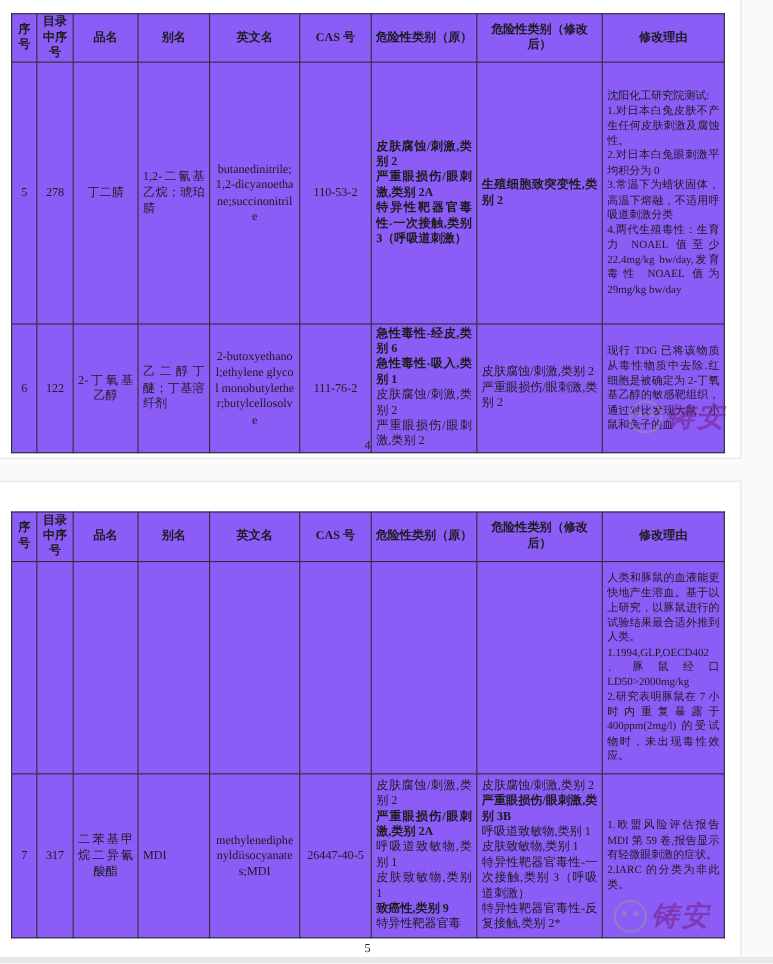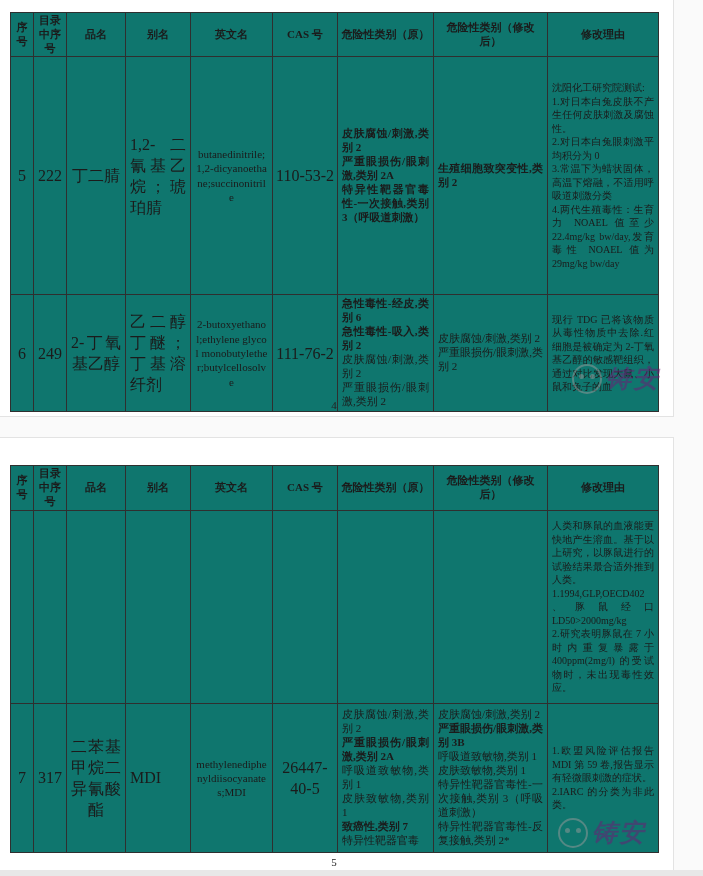--- a/index.html
+++ b/index.html
@@ -10,28 +10,28 @@
     color:#1b1b1b;
   }
   .page{
     position:absolute;background:#ffffff;border:1px solid #e3e3e3;
   }
   #page-1{left:-6px;top:-18px;width:678px;height:433px;}
   #page-2{left:-6px;top:437px;width:678px;height:433px;}
   .bottom-strip{position:absolute;left:0;top:870px;width:703px;height:6px;background:#e8e8e8;}
   .doc-table{
     position:absolute;border-collapse:collapse;table-layout:fixed;width:648px;
-    background:#0f766e;
+    background:#8b5cf6;
   }
   #table-1{left:10px;top:12px;}
   #table-2{left:10px;top:465px;}
   .doc-table td,.doc-table th{
     border:1px solid #2f2f2f;
     padding:2px 4px;
-    font-size:16px;
+    font-size:11px;
     line-height:1.32;
     vertical-align:middle;
     overflow:hidden;
     word-break:break-word;
   }
   .doc-table th{
     font-weight:bold;font-size:11px;text-align:center;padding:1px 2px;line-height:1.25;
   }
   .hdr1{height:40px;}
   .hdr2{height:45px;}
@@ -101,49 +101,49 @@
     <th>品名</th>
     <th>别名</th>
     <th>英文名</th>
     <th>CAS 号</th>
     <th>危险性类别（原）</th>
     <th>危险性类别（修改后）</th>
     <th>修改理由</th>
   </tr>
   <tr class="r-t1a">
     <td class="c-center">5</td>
-    <td class="c-center">222</td>
+    <td class="c-center">278</td>
     <td class="c-name">丁二腈</td>
     <td class="c-alias">1,2-二氰基乙烷；琥珀腈</td>
     <td class="c-eng">butanedinitrile;1,2-dicyanoethane;succinonitrile</td>
     <td class="c-center">110-53-2</td>
     <td class="c-haz">
           <div class="hz-bold">皮肤腐蚀/刺激,类别 2</div>
           <div class="hz-bold">严重眼损伤/眼刺激,类别 2A</div>
           <div class="hz-bold">特异性靶器官毒性-一次接触,类别 3（呼吸道刺激）</div>
         </td>
     <td class="c-haz">
           <div class="hz-bold">生殖细胞致突变性,类别 2</div>
         </td>
     <td class="c-reason">沈阳化工研究院测试:
 1.对日本白兔皮肤不产生任何皮肤刺激及腐蚀性。
 2.对日本白兔眼刺激平均积分为 0
 3.常温下为蜡状固体，高温下熔融，不适用呼吸道刺激分类
 4.两代生殖毒性：生育力 NOAEL 值至少22.4mg/kg bw/day,发育毒性 NOAEL 值为29mg/kg bw/day</td>
   </tr>
   <tr class="r-t1b">
     <td class="c-center">6</td>
-    <td class="c-center">249</td>
+    <td class="c-center">122</td>
     <td class="c-name">2-丁氧基乙醇</td>
     <td class="c-alias">乙二醇丁醚；丁基溶纤剂</td>
     <td class="c-eng">2-butoxyethanol;ethylene glycol monobutylether;butylcellosolve</td>
     <td class="c-center">111-76-2</td>
     <td class="c-haz">
           <div class="hz-bold">急性毒性-经皮,类别 6</div>
-          <div class="hz-bold">急性毒性-吸入,类别 2</div>
+          <div class="hz-bold">急性毒性-吸入,类别 1</div>
           <div>皮肤腐蚀/刺激,类别 2</div>
           <div>严重眼损伤/眼刺激,类别 2</div>
         </td>
     <td class="c-haz">
           <div>皮肤腐蚀/刺激,类别 2</div>
           <div>严重眼损伤/眼刺激,类别 2</div>
         </td>
     <td class="c-reason">现行 TDG 已将该物质从毒性物质中去除.红细胞是被确定为 2-丁氧基乙醇的敏感靶组织，通过对比发现大鼠、小鼠和兔子的血</td>
   </tr>
 </tbody>
@@ -196,21 +196,21 @@
     <td class="c-center">317</td>
     <td class="c-name">二苯基甲烷二异氰酸酯</td>
     <td class="c-alias">MDI</td>
     <td class="c-eng">methylenediphenyldiisocyanates;MDI</td>
     <td class="c-center">26447-40-5</td>
     <td class="c-haz">
           <div>皮肤腐蚀/刺激,类别 2</div>
           <div class="hz-bold">严重眼损伤/眼刺激,类别 2A</div>
           <div>呼吸道致敏物,类别 1</div>
           <div>皮肤致敏物,类别 1</div>
-          <div class="hz-bold">致癌性,类别 7</div>
+          <div class="hz-bold">致癌性,类别 9</div>
           <div>特异性靶器官毒</div>
         </td>
     <td class="c-haz">
           <div>皮肤腐蚀/刺激,类别 2</div>
           <div class="hz-bold">严重眼损伤/眼刺激,类别 3B</div>
           <div>呼吸道致敏物,类别 1</div>
           <div>皮肤致敏物,类别 1</div>
           <div>特异性靶器官毒性-一次接触,类别 3（呼吸道刺激）</div>
           <div>特异性靶器官毒性-反复接触,类别 2*</div>
         </td>

